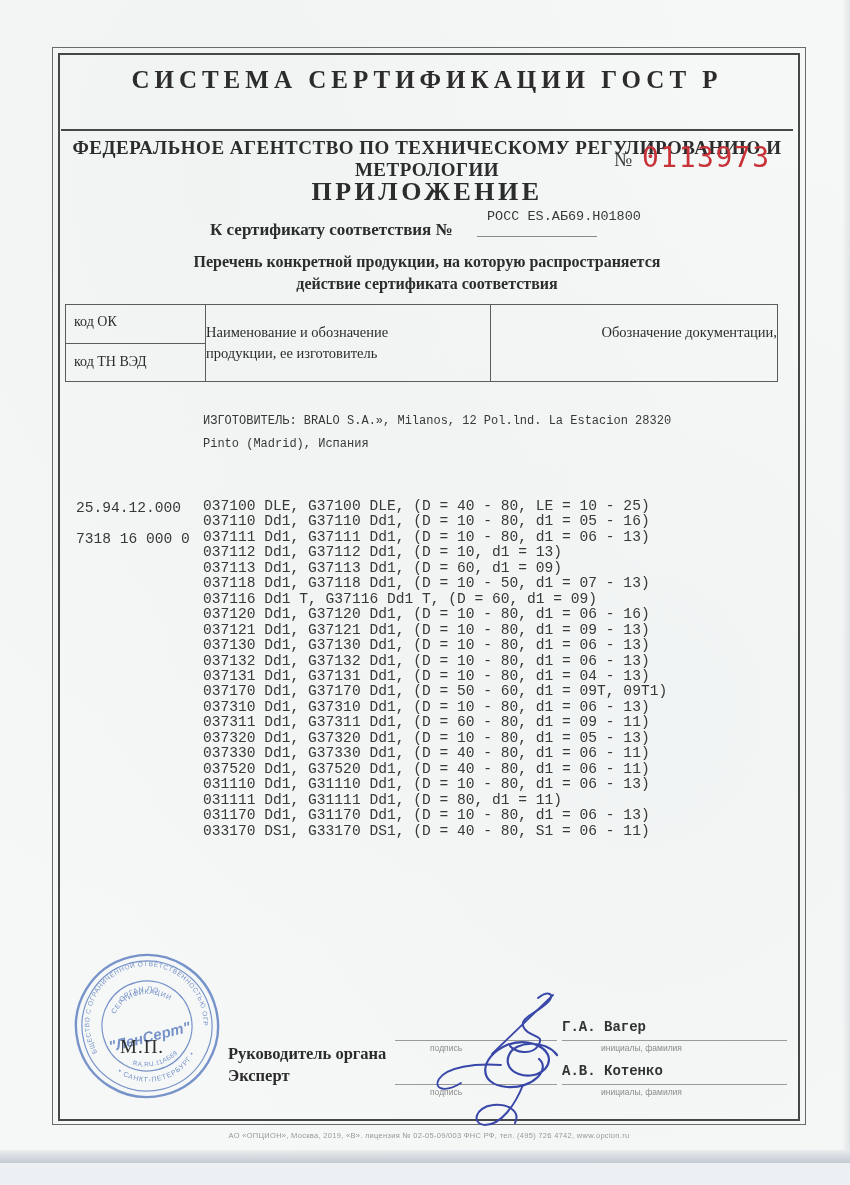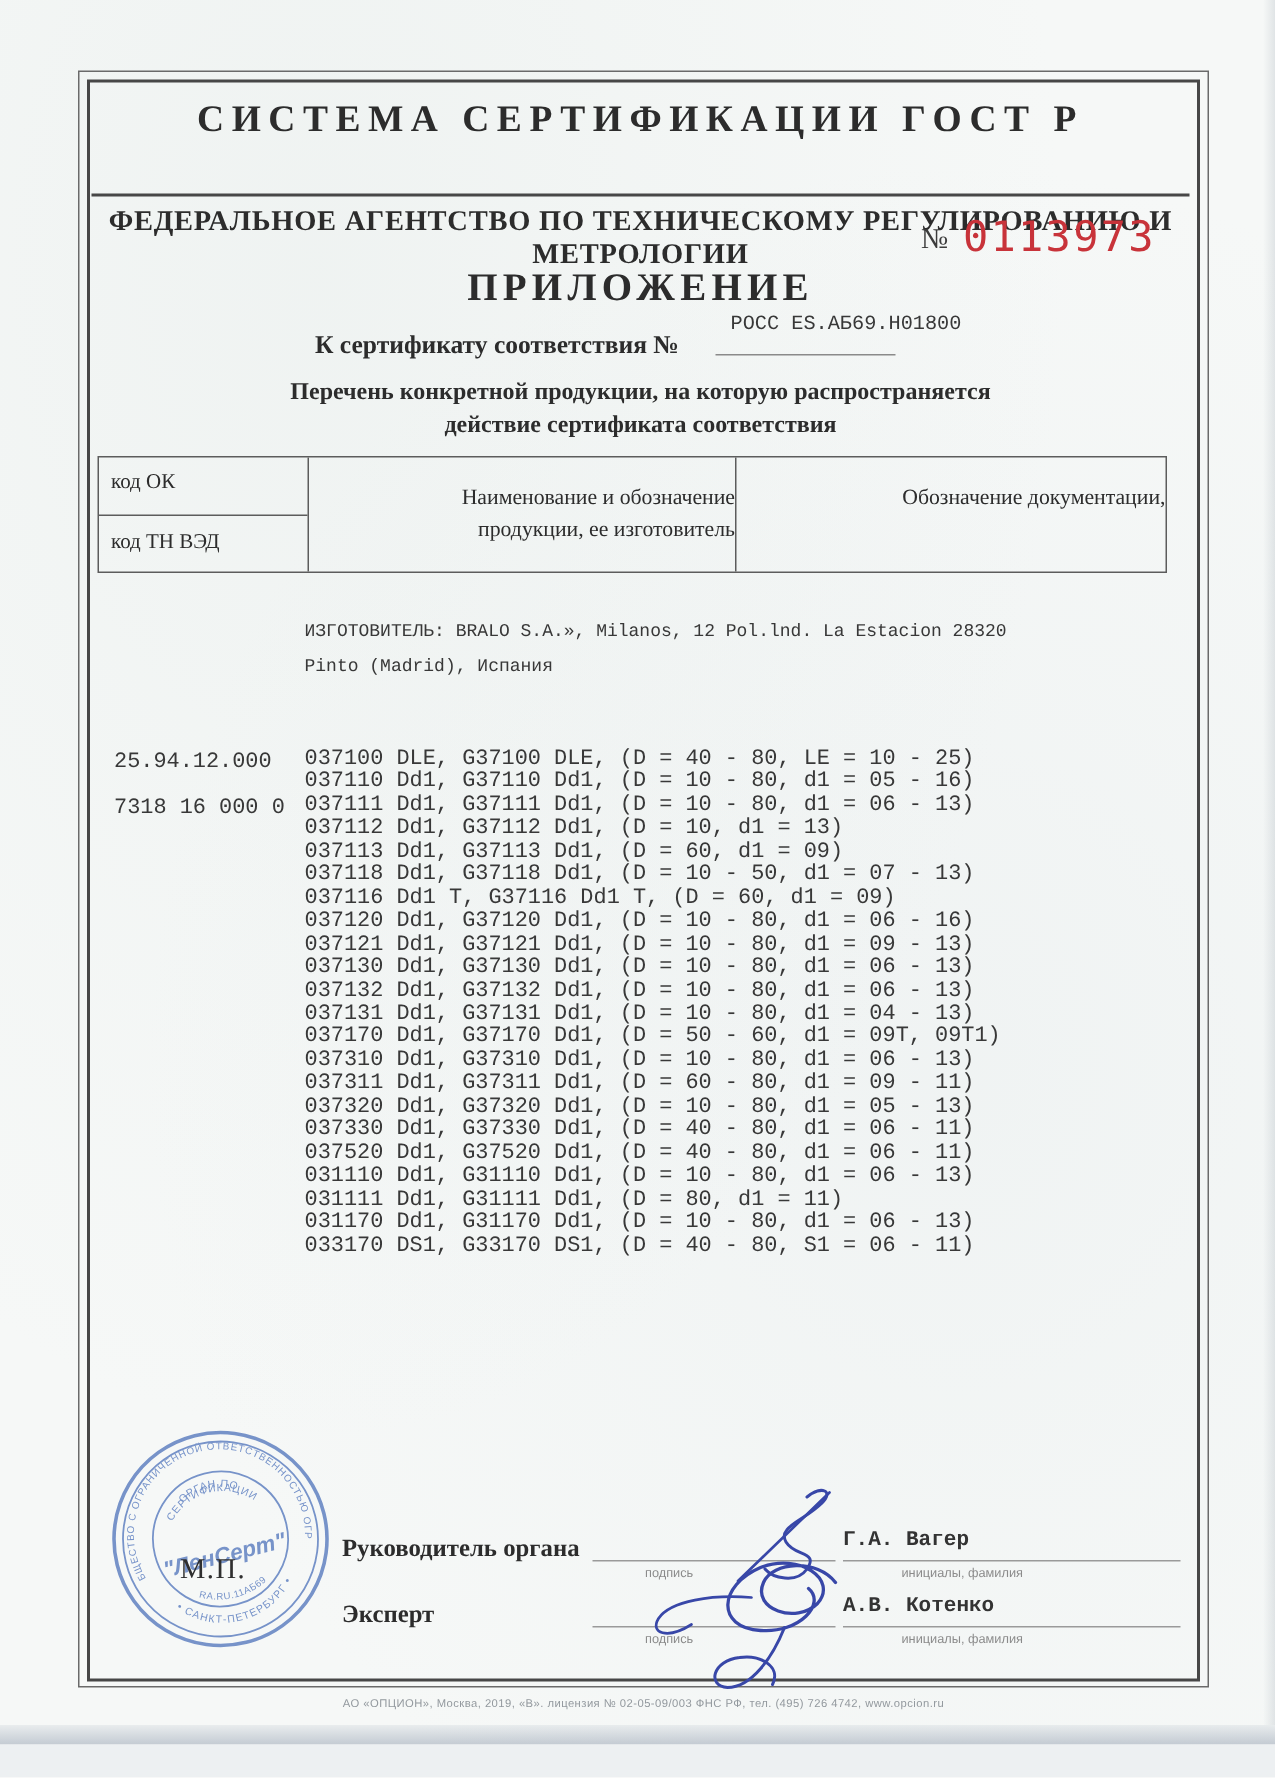--- a/index.html
+++ b/index.html
@@ -46,21 +46,21 @@
 
   .subtitle1{top:253px;font-size:16px;font-weight:bold;color:#2c2c2c;}
   .subtitle2{top:275px;font-size:16px;font-weight:bold;color:#2c2c2c;}
 
   .thead{position:absolute;left:65px;top:304px;width:711px;height:76px;border:1px solid #5c5c5c;}
   .tv1{position:absolute;left:139px;top:0;bottom:0;width:1px;background:#5c5c5c;}
   .tv2{position:absolute;left:424px;top:0;bottom:0;width:1px;background:#5c5c5c;}
   .th-h{position:absolute;left:0;top:38px;width:139px;height:1px;background:#5c5c5c;}
   .lbl-ok{position:absolute;left:8px;top:9px;font-size:14px;color:#2c2c2c;}
   .lbl-tnved{position:absolute;left:8px;top:49px;font-size:14px;color:#2c2c2c;}
-  .th-mid{position:absolute;left:140px;top:17px;width:284px;text-align:right;font-size:14.5px;line-height:21px;color:#2c2c2c;}
+  .th-mid{position:absolute;left:140px;top:17px;width:284px;text-align:left;font-size:14.5px;line-height:21px;color:#2c2c2c;}
   .th-right{position:absolute;left:425px;top:17px;width:286px;text-align:right;font-size:14.5px;line-height:21px;color:#2c2c2c;}
 
   .mono{font-family:"Liberation Mono","DejaVu Sans Mono",monospace;color:#383838;}
   .manufacturer{position:absolute;left:203px;top:410px;font-size:12px;line-height:22.5px;white-space:nowrap;}
   .code-ok{position:absolute;left:76px;top:500px;font-size:14.6px;}
   .code-tnved{position:absolute;left:76px;top:531px;font-size:14.6px;}
   .product-list{position:absolute;left:203px;top:499px;font-size:14.6px;line-height:15.45px;white-space:pre;}
 
   .sig-label{position:absolute;left:228px;font-size:16.5px;font-weight:bold;color:#2c2c2c;}
   .sig-name{position:absolute;left:562px;font-family:"Liberation Mono","DejaVu Sans Mono",monospace;
@@ -151,21 +151,21 @@
       <textPath href="#innArc2" startOffset="50%" text-anchor="middle">СЕРТИФИКАЦИИ</textPath>
     </text>
     <text x="100" y="116" text-anchor="middle" font-size="15" font-weight="bold" font-style="italic">"ЛенСерт"</text>
     <text font-size="6.4" letter-spacing="0.4">
       <textPath href="#regArc" startOffset="50%" text-anchor="middle">RA.RU.11АБ69</textPath>
     </text>
   </svg>
 
   <div class="mp">М.П.</div>
 
-  <div class="sig-label" style="top:1022px;">Руководитель органа</div>
+  <div class="sig-label" style="top:1044px;">Руководитель органа</div>
   <div class="line" style="left:395px;top:1040px;width:162px;"></div>
   <div class="caption" style="left:430px;top:1043px;width:92px;">подпись</div>
   <div class="sig-name" style="top:1019px;">Г.А. Вагер</div>
   <div class="line" style="left:562px;top:1040px;width:225px;"></div>
   <div class="caption" style="left:601px;top:1043px;width:150px;">инициалы, фамилия</div>
 
   <div class="sig-label" style="top:1066px;">Эксперт</div>
   <div class="line" style="left:395px;top:1084px;width:162px;"></div>
   <div class="caption" style="left:430px;top:1087px;width:92px;">подпись</div>
   <div class="sig-name" style="top:1063px;font-family:Liberation Mono, monospace;">А.В. Котенко</div>

